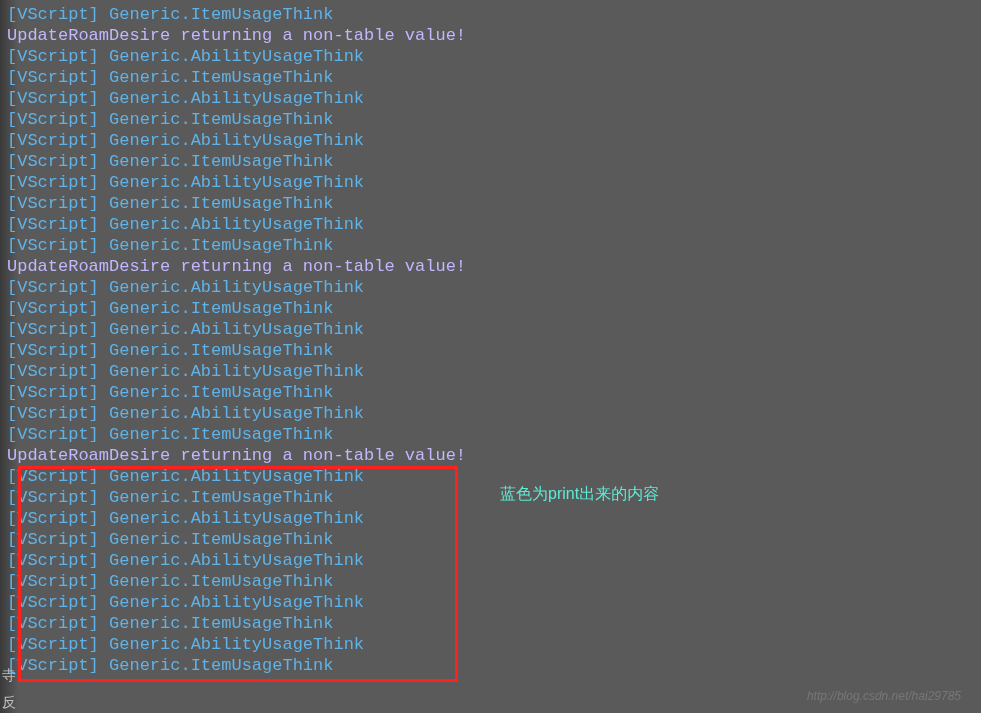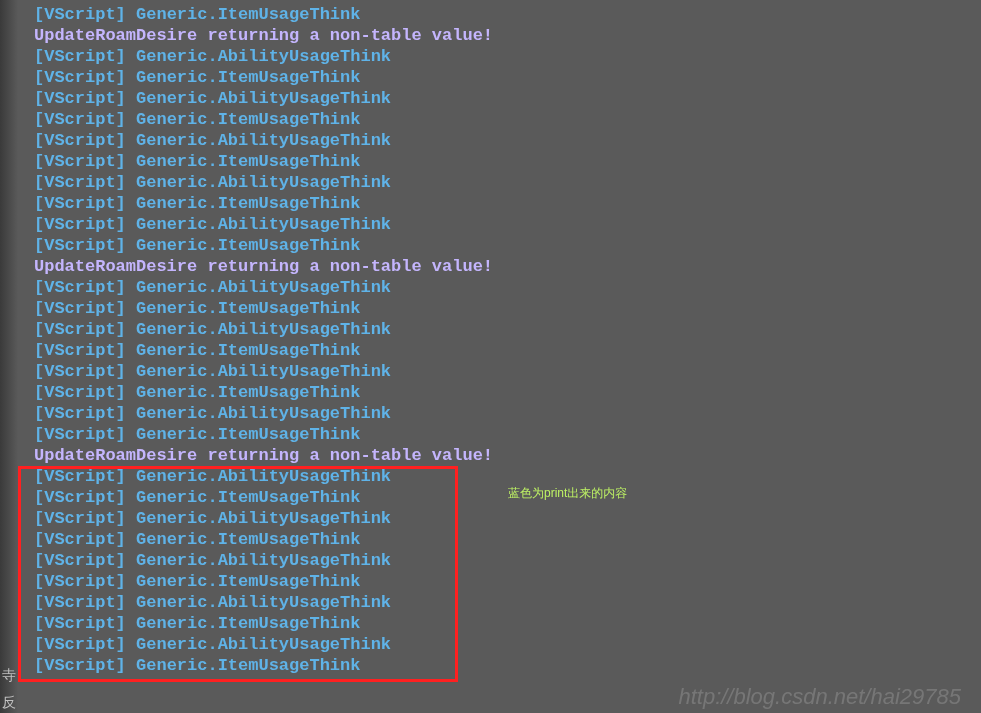--- a/index.html
+++ b/index.html
@@ -16,51 +16,49 @@
       line-height: 21px;
       position: relative;
       overflow: hidden;
     }
     .console {
       padding: 4px 0 0 0;
       position: relative;
     }
     .line {
       white-space: pre;
-      padding-left: 34px;
-      font-weight: bold;
+      padding-left: 7px;
     }
     .vscript-prefix {
       color: #5fb3e8;
     }
     .vscript-text {
       color: #5fb3e8;
     }
     .warning {
       color: #c4b5fd;
     }
     .highlight-box {
       position: absolute;
       border: 3px solid #ff2020;
       pointer-events: none;
     }
     .annotation {
       position: absolute;
-      color: #bef264;
+      color: #5eead4;
       font-family: 'Microsoft YaHei', 'SimSun', sans-serif;
-      font-size: 12px;
-      margin-left: 8px;
+      font-size: 16px;
     }
     .watermark {
       position: absolute;
       bottom: 6px;
       right: 20px;
       color: #8a8a8a;
       font-family: 'Arial', sans-serif;
-      font-size: 22px;
+      font-size: 12px;
       font-style: italic;
       opacity: 0.6;
       text-align: center;
     }
     .left-edge {
       position: absolute;
       left: 0;
       top: 0;
       bottom: 0;
       width: 18px;

